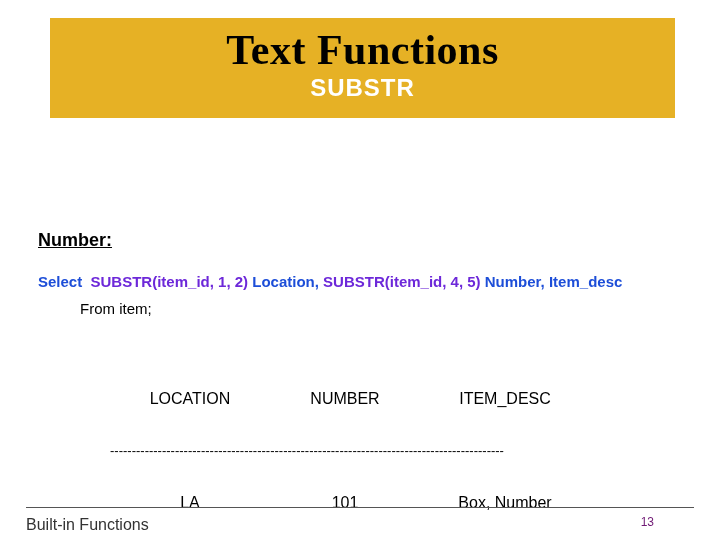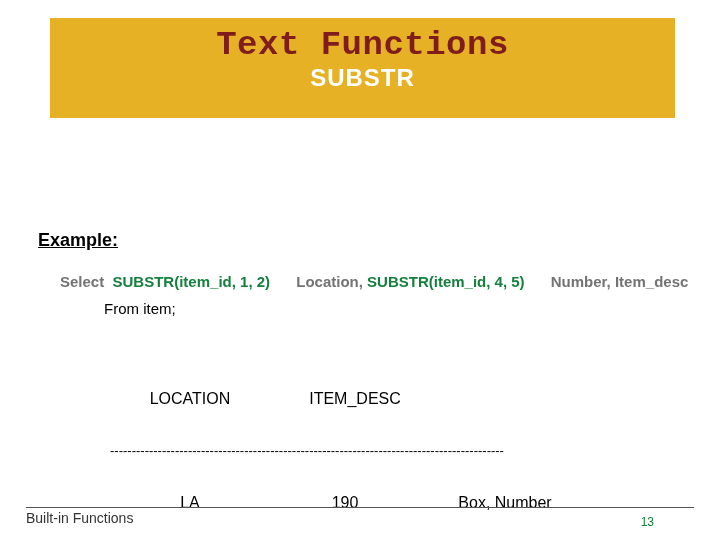--- a/index.html
+++ b/index.html
@@ -7,23 +7,23 @@
   .slide { width: 720px; height: 540px; position: relative; }
   .banner {
     position: absolute;
     left: 50px; top: 18px;
     width: 625px; height: 100px;
     background: #e6b125;
     text-align: center;
     padding-top: 8px;
   }
   .banner .line1 {
-    font-family: Liberation Mono, monospace;
-    font-size: 34px;
-    color: #7f1d1d;
+    font-family: Liberation Serif, serif;
+    font-size: 42px;
+    color: #000000;
     letter-spacing: 0.5px;
     font-weight: 700;
   }
   .banner .line2 {
     font-family: Impact, "Arial Black", sans-serif;
     font-size: 24px;
     color: #fff;
     font-weight: 700;
     letter-spacing: 1px;
   }
@@ -41,28 +41,27 @@
     text-decoration: underline;
     color: #000;
   }
   .query {
     position: absolute;
     left: 38px; top: 273px;
     font-size: 15px;
     color: #000;
     white-space: pre;
   }
-  .query .kw { font-weight: 700; color: #737373; margin-left: 22px; }
-  .query .hl { font-weight: 700; color: #15803d; margin-top: 25px; }
+  .query .kw { font-weight: 700; color: #1d4ed8; }
+  .query .hl { font-weight: 700; color: #6d28d9; margin-top: 25px; }
   .line2q {
     position: absolute;
     left: 80px; top: 300px;
     font-size: 15px;
     color: #000;
-    margin-left: 24px;
   }
   .result-block {
     position: absolute;
     left: 110px; top: 354px;
     font-size: 16px;
     color: #000;
     white-space: pre;
     font-family: Arial, Helvetica, sans-serif;
   }
   .result-head { display: flex; }
@@ -74,58 +73,59 @@
   .result-row { display:flex; }
   .result-row > span { display:inline-block; text-align:center; }
   .footer-line {
     position: absolute;
     left: 26px; bottom: 32px;
     width: 668px;
     border-top: 1px solid #555;
   }
   .footer-left {
     position: absolute;
-    left: 26px; bottom: 14px;
-    font-size: 14px;
+    left: 26px; bottom: 6px;
+    font-size: 16px;
     color: #333;
   }
   .footer-right {
     position: absolute;
     right: 66px; bottom: 11px;
     font-size: 12px;
-    color: #15803d;
+    color: #701a75;
     margin-left: 23px;
   }
 </style>
 </head>
 <body>
 
 <div class="slide">
 
   <div class="banner">
     <div class="line1">Text Functions</div>
     <div class="line2">SUBSTR</div>
   </div>
 
 
-  <div class="example-label">Example:</div>
+  <div class="example-label">Number:</div>
 
   <div class="query"><span class="kw">Select  </span><span class="hl">SUBSTR(item_id, 1, 2)</span><span class="kw"> Location, </span><span class="hl">SUBSTR(item_id, 4, 5)</span><span class="kw"> Number, Item_desc</span></div>
 
   <div class="line2q"><span class="kw">From</span><span> item;</span></div>
 
   <div class="result-block">
     <div class="result-head">
       <span class="col-a">LOCATION</span>
+      <span class="col-b">NUMBER</span>
       <span class="col-c">ITEM_DESC</span>
     </div>
     <div class="sep">-------------------------------------------------------------------------------------------</div>
     <div class="result-row">
       <span class="col-a">LA</span>
-      <span class="col-b">190</span>
+      <span class="col-b">101</span>
       <span class="col-c">Box, Number</span>
     </div>
     
   </div>
 
   <div class="footer-line"></div>
   <div class="footer-left">Built-in Functions</div>
   <div class="footer-right">13</div>
 
 </div>

